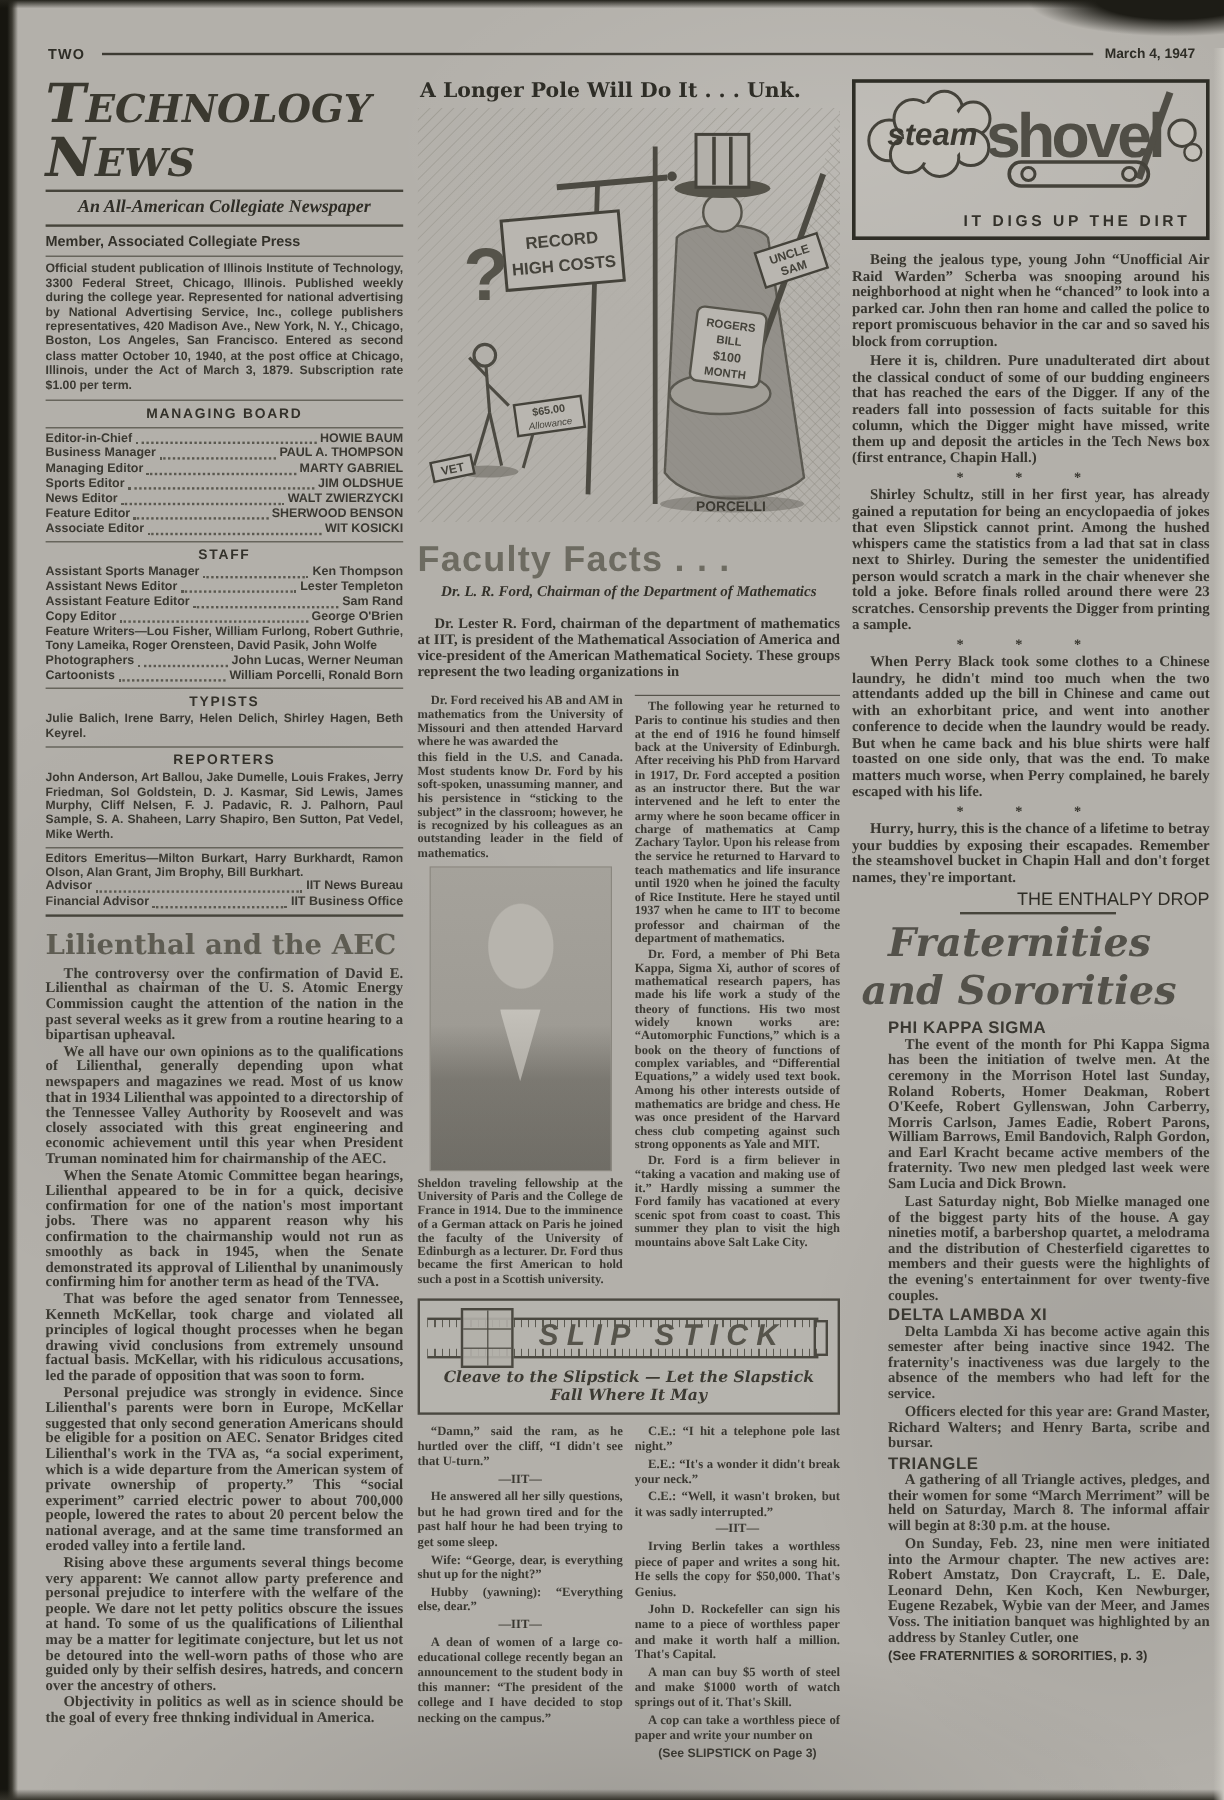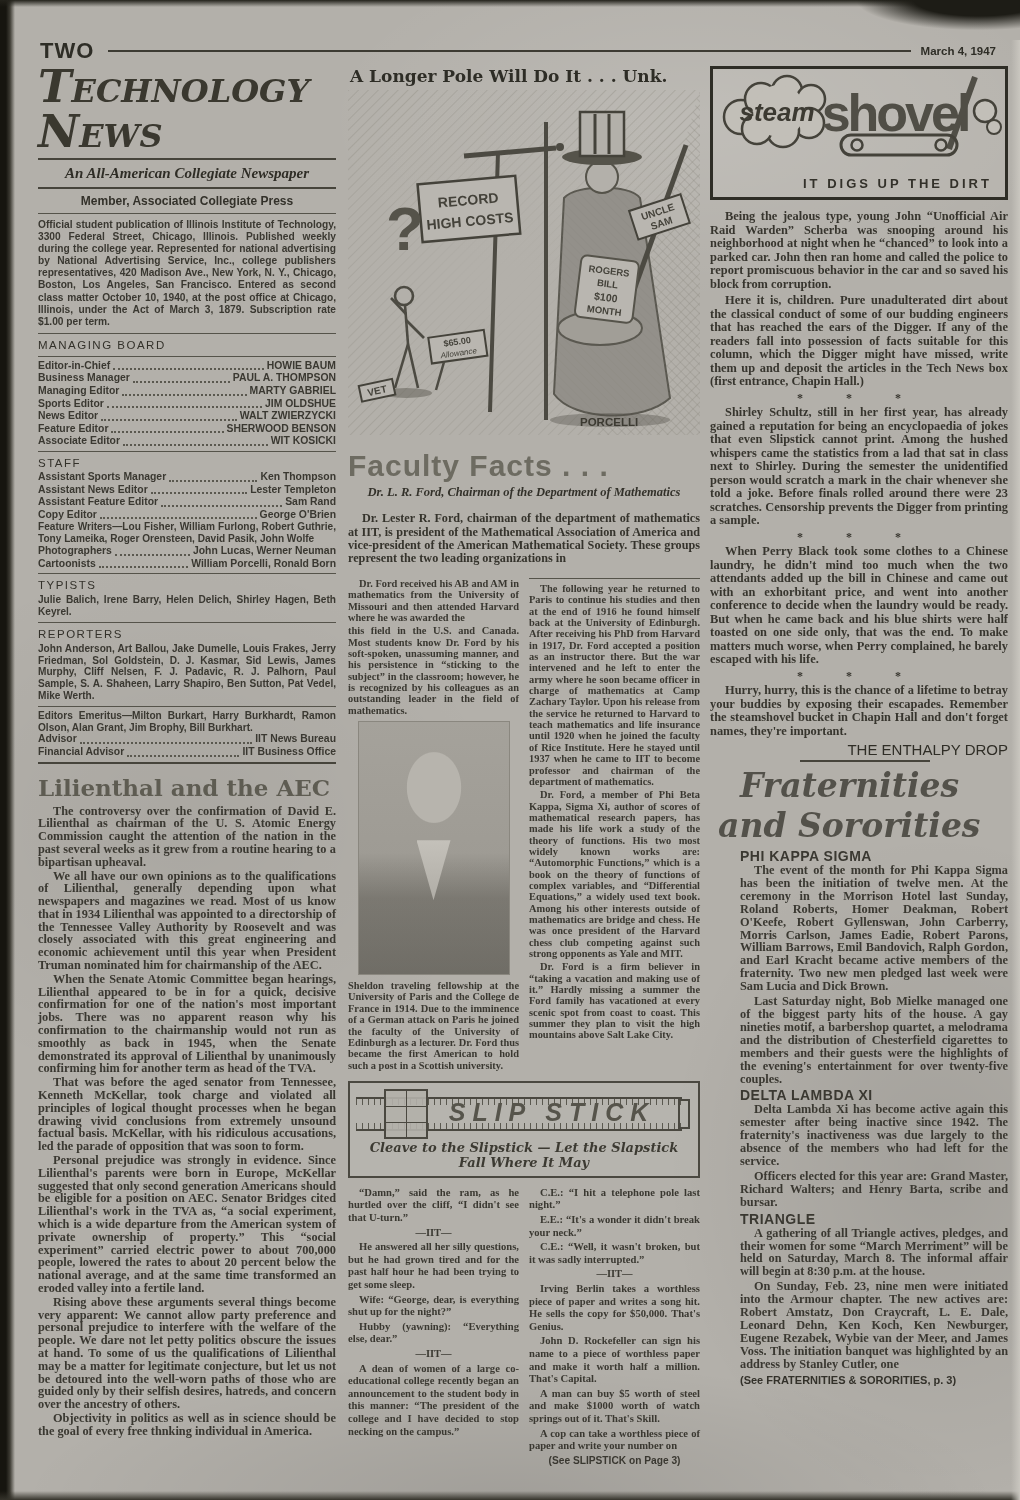--- a/index.html
+++ b/index.html
@@ -14,40 +14,40 @@
   .edge-left{position:absolute;left:0;top:0;width:15px;height:100%;
     background:linear-gradient(90deg,#16150f 0 6px,#3e3c34 10px,rgba(62,60,52,0) 15px);}
   .edge-top{position:absolute;left:0;top:0;right:0;height:7px;background:linear-gradient(#23221b,rgba(35,34,27,0));}
   .corner-tr{position:absolute;top:0;right:0;width:230px;height:48px;
     background:radial-gradient(170px 42px at 82% 0%, #1d1c16 38%, rgba(29,28,22,0) 72%);}
   .edge-bottom{position:absolute;left:0;bottom:0;right:0;height:9px;background:linear-gradient(rgba(30,29,23,0),#35332b);}
   .strip-right{position:absolute;top:40px;bottom:0;right:0;width:9px;background:linear-gradient(90deg,rgba(207,204,197,0),#c9c6bf);}
 
   
   .page-head{position:absolute;top:38px;left:40px;right:24px;display:flex;align-items:center;}
-  .pgnum{font-family:"Liberation Sans",sans-serif;font-weight:bold;font-size:22px;letter-spacing:1px;color:#2e2d26;}
+  .pgnum{font-family:"Liberation Sans",sans-serif;font-weight:bold;font-size:12px;letter-spacing:1px;color:#2e2d26;}
   .head-rule{flex:1;border-top:2px solid #3d3b33;margin:0 10px 0 14px;}
   .issue-date{font-family:"Liberation Sans",sans-serif;font-weight:bold;font-size:11.5px;color:#2e2d26;}
 
   .col{position:absolute;}
   .col-left{left:38px;top:62px;width:298px;}
   .col-mid{left:348px;top:66px;width:352px;}
   .col-right{left:710px;top:66px;width:298px;}
 
   
   .mast-title{font-family:"DejaVu Serif",serif;font-style:italic;font-weight:bold;font-variant:small-caps;
     font-size:45px;line-height:1;color:#3a382f;letter-spacing:0px;margin:2px 0 4px 0;}
   .rule{border-top:2px solid #46443b;margin:3px 0;}
   .rule-thin{border-top:1.5px solid #55534a;margin:3px 0;}
   .tagline{font-weight:bold;font-style:italic;font-size:15px;text-align:center;padding:2px 0;color:#2f2d26;}
-  .member{font-family:"Liberation Sans",sans-serif;font-weight:bold;font-size:12px;text-align:center;padding:2px 0;color:#33312a;}
+  .member{font-family:"Liberation Sans",sans-serif;font-weight:bold;font-size:12px;text-align:left;padding:2px 0;color:#33312a;}
   .pubinfo{font-family:"Liberation Sans",sans-serif;font-weight:bold;font-size:10.2px;line-height:12.1px;
     text-align:justify;color:#3a3831;padding:2px 0;}
-  .listhead{font-family:"Liberation Sans",sans-serif;font-weight:normal;font-size:11.5px;letter-spacing:1.5px;
-    text-align:left;padding:2px 0;color:#33312a;}
+  .listhead{font-family:"Liberation Sans",sans-serif;font-weight:bold;font-size:11.5px;letter-spacing:1.5px;
+    text-align:center;padding:2px 0;color:#33312a;}
   .lrow{display:flex;align-items:flex-end;font-family:"Liberation Sans",sans-serif;font-weight:bold;
     font-size:10.4px;line-height:12.6px;color:#3a3831;}
   .lrow .dots{flex:1;border-bottom:2px dotted #5a584f;margin:0 3px 2px 3px;}
   .lrow .nm{text-align:right;}
   .board .nm{text-transform:uppercase;}
   .plainline{font-family:"Liberation Sans",sans-serif;font-weight:bold;font-size:10.1px;line-height:11.8px;color:#3a3831;text-align:justify;}
   .names{font-family:"Liberation Sans",sans-serif;font-weight:bold;font-size:10.1px;line-height:11.8px;color:#3a3831;text-align:justify;padding:1px 0;}
 
   .edit-title{font-family:"DejaVu Serif",serif;font-weight:bold;font-size:23px;color:#5e5c52;margin:10px 0 4px 0;}
   .edit-p{font-size:12.3px;line-height:12.8px;font-weight:bold;color:#3a3831;text-align:justify;text-indent:15px;margin:0 0 1px 0;}

